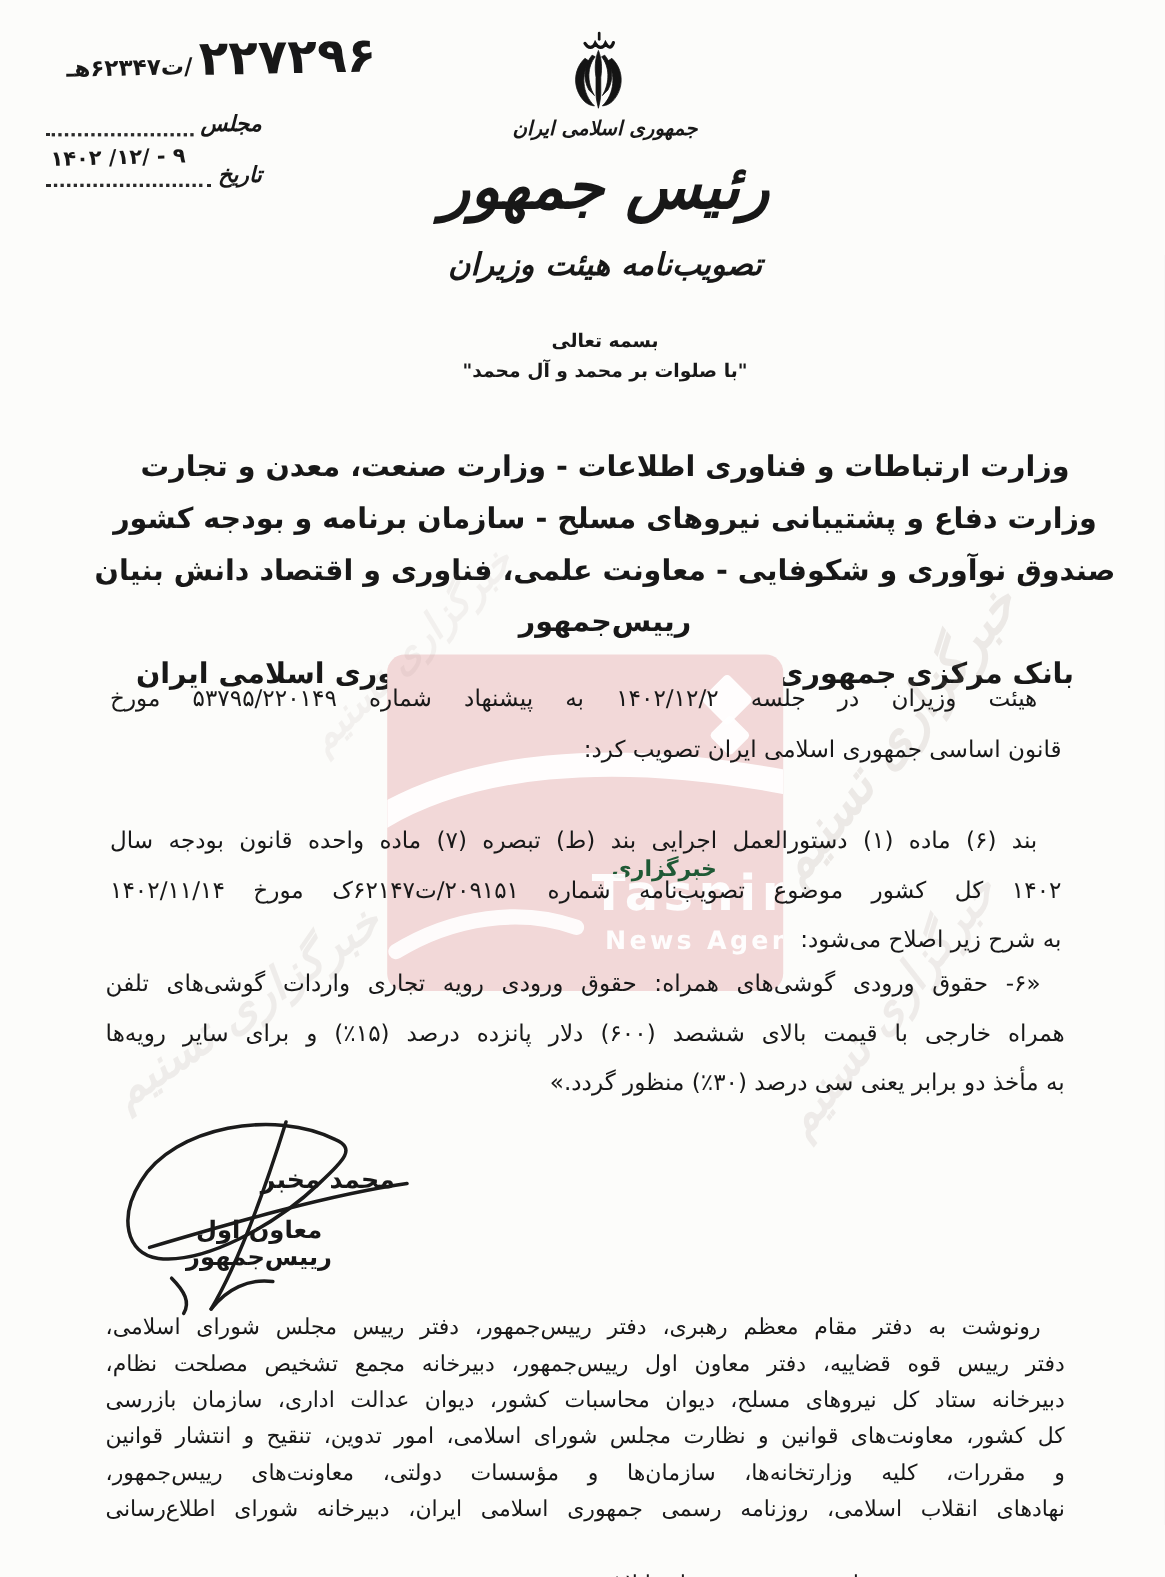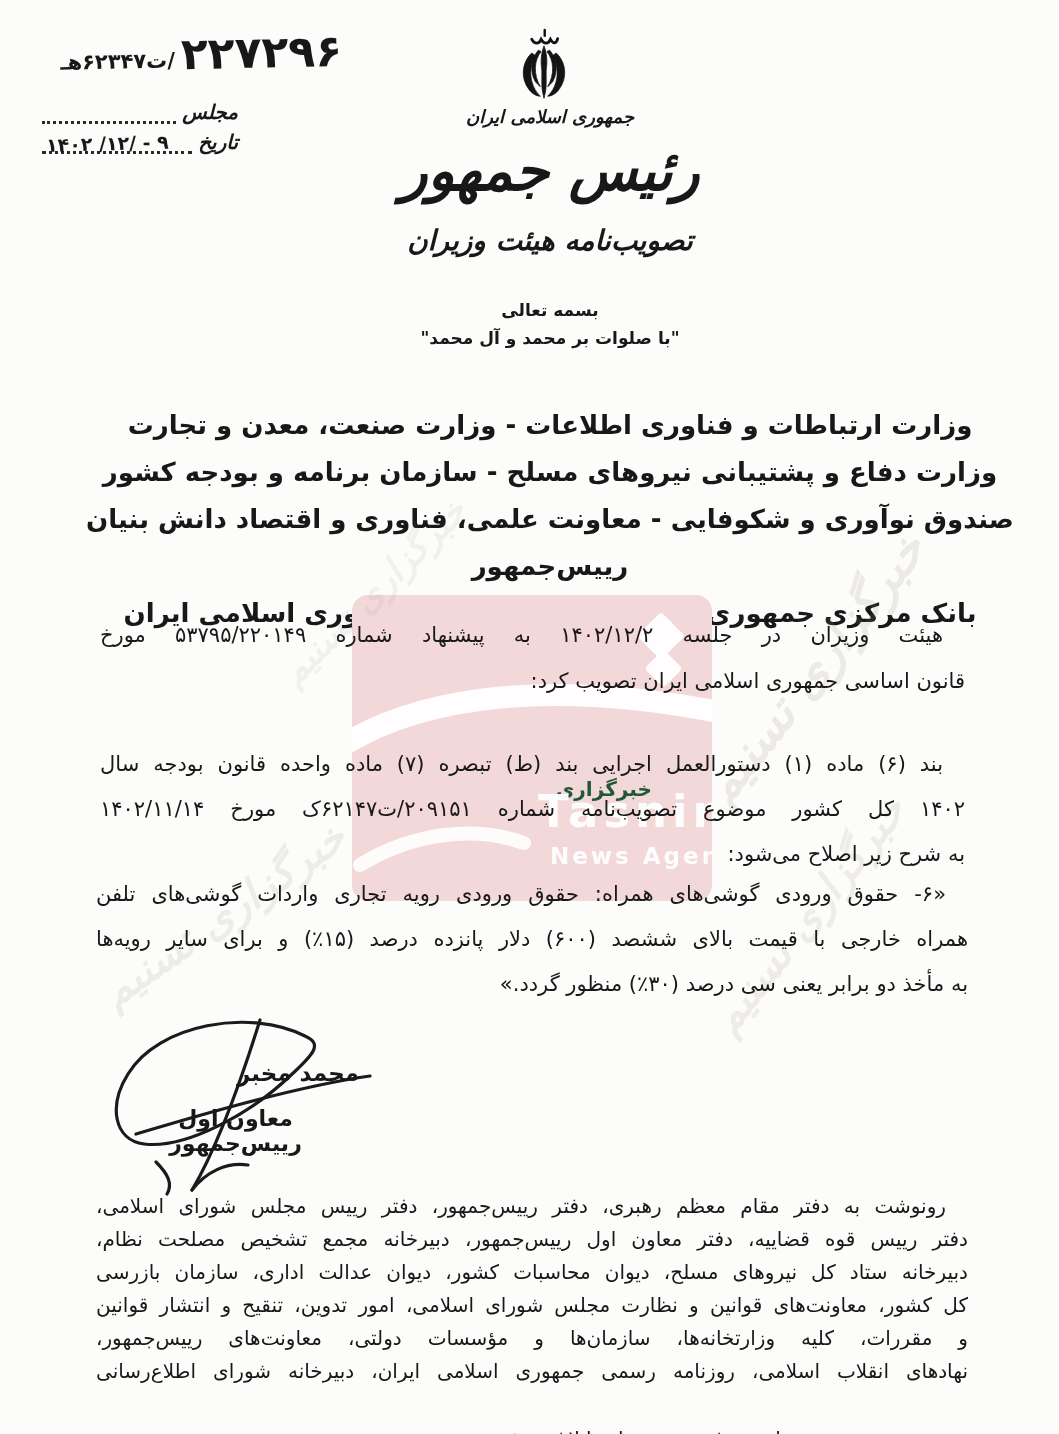--- a/index.html
+++ b/index.html
@@ -84,21 +84,21 @@
   <div class="ghost g4">خبرگزاری تسنیم</div>
 
   <div class="abs stamp-row">
     <span class="stamp-big">۲۲۷۲۹۶</span>
     <span class="stamp-small">/ت۶۲۳۴۷هـ</span>
   </div>
   <div class="abs field-row" style="top:100px;">
     <span class="field-label cal">مجلس</span>
     <span class="field-dots"></span>
   </div>
-  <div class="abs field-row" style="top:130px;align-items:center;">
+  <div class="abs field-row" style="top:146px;align-items:center;">
     <span class="field-label cal">تاریخ</span>
     <span class="field-dots"></span>
   </div>
   <div class="abs date-value">۱۴۰۲ /۱۲/ - ۹</div>
 
   <svg class="abs emblem" width="72" height="76" viewBox="0 0 100 104">
     <g fill="#141414" stroke="#141414">
       <path d="M33 15 C37 22 43 22 46 15 C50 22 56 22 59 15 C63 22 67 21 69 14" fill="none" stroke-width="4" stroke-linecap="round"></path>
       <path d="M51 2 L51 10" fill="none" stroke-width="3.4" stroke-linecap="round"></path>
       <path d="M50 24 C46 34 45 46 47 58 L47 78 C47 86 49 92 50 97 C51 92 53 86 53 78 L53 58 C55 46 54 34 50 24 Z" stroke-width="1"></path>

